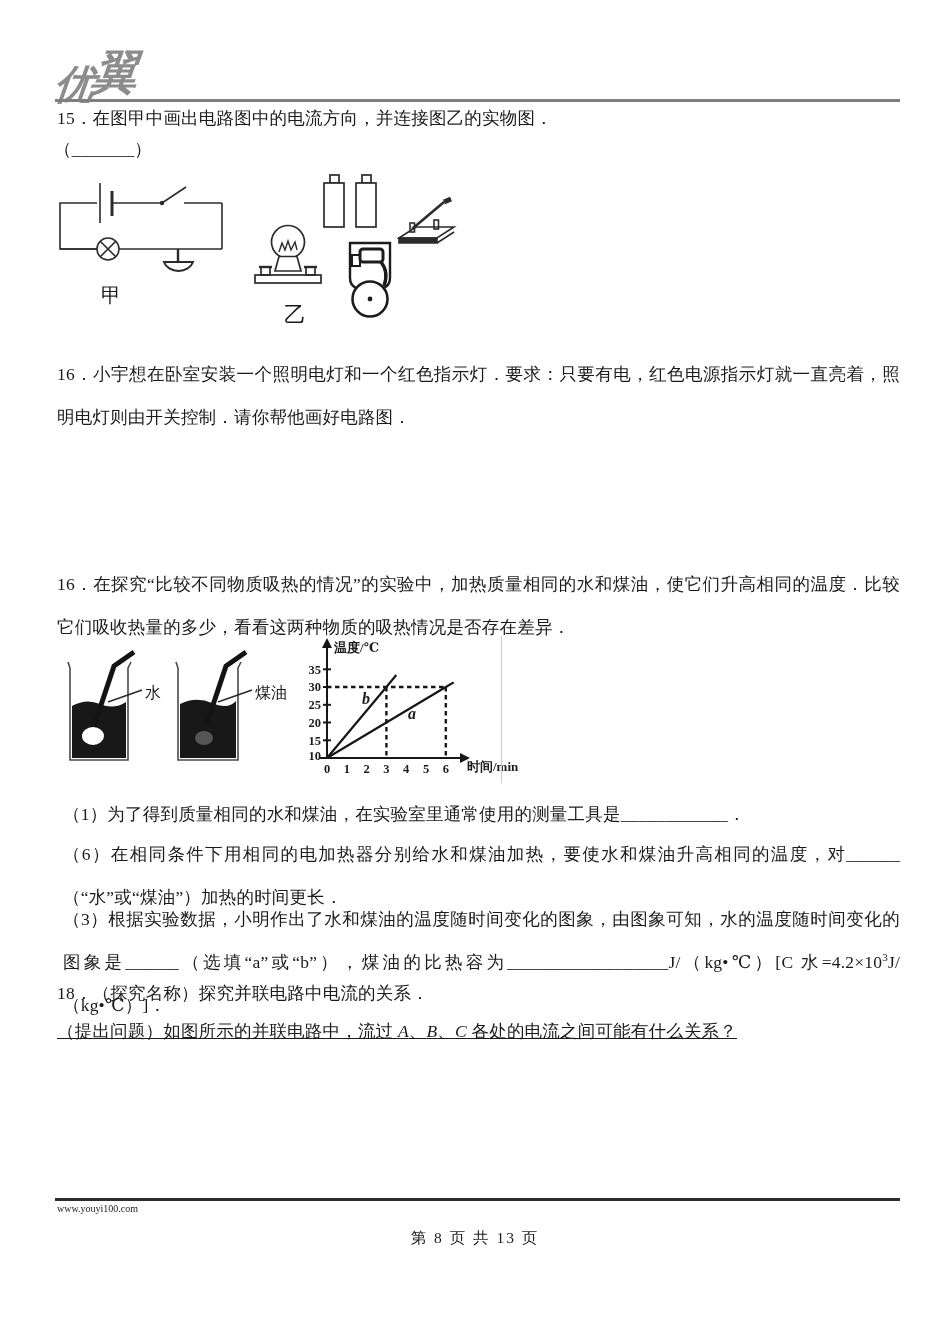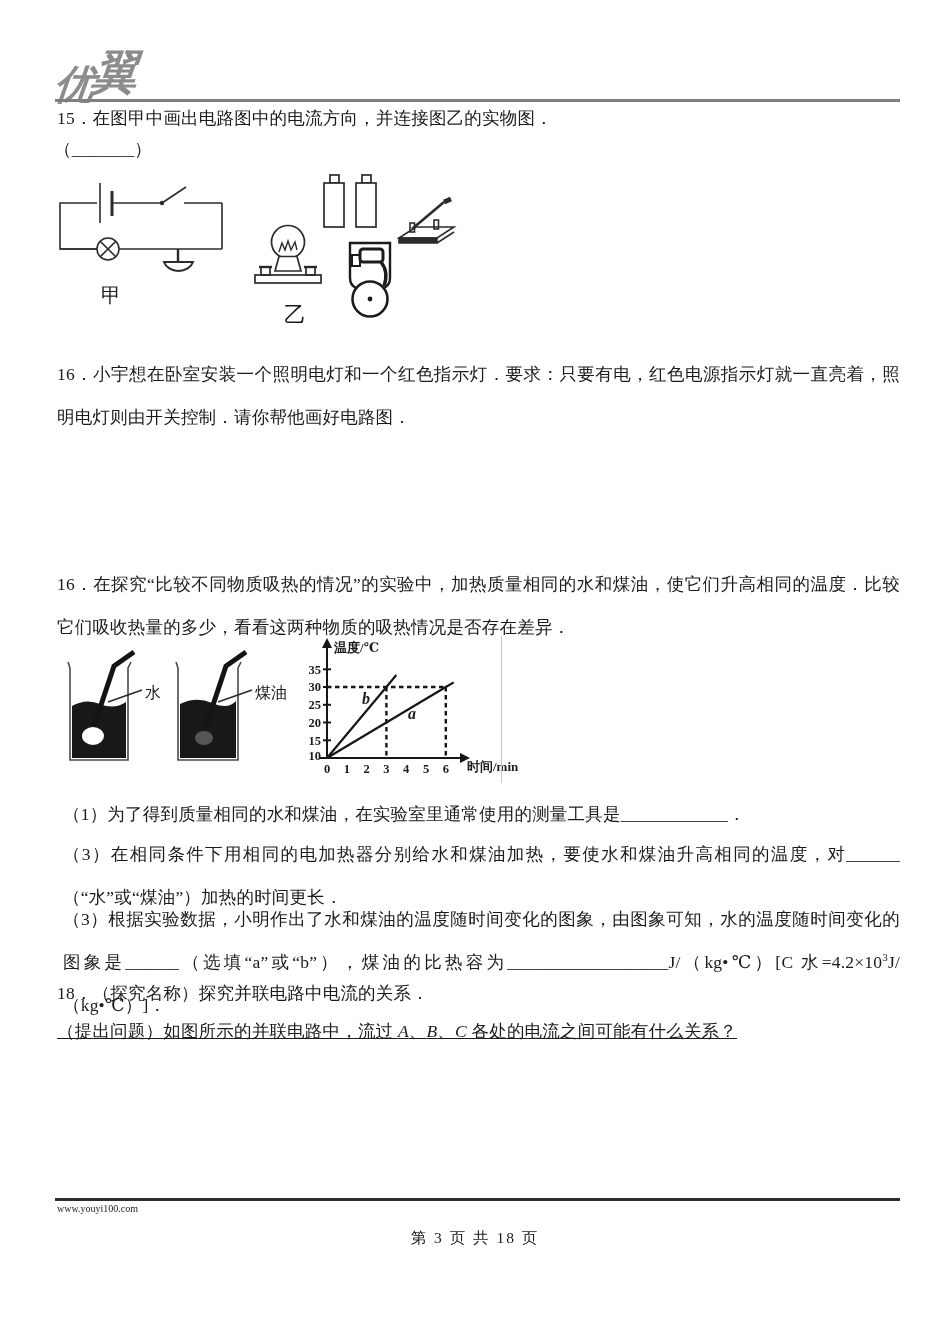--- a/index.html
+++ b/index.html
@@ -174,23 +174,23 @@
       <text class="chart-ticklabel" x="102.2" y="135" text-anchor="middle">4</text>
       <text class="chart-ticklabel" x="122" y="135" text-anchor="middle">5</text>
       <text class="chart-ticklabel" x="141.8" y="135" text-anchor="middle">6</text>
       <text class="chart-serieslabel" x="58" y="66">b</text>
       <text class="chart-serieslabel" x="104" y="81">a</text>
     </svg>
   </div>
   <div class="vline"></div>
 
   <div class="para" style="top:793px;left:63px;width:837px;">（1）为了得到质量相同的水和煤油，在实验室里通常使用的测量工具是____________．</div>
-  <div class="para" style="top:833px;left:63px;width:837px;">（3）在相同条件下用相同的电加热器分别给水和煤油加热，要使水和煤油升高相同的温度，对______ （“水”或“煤油”）加热的时间更长．</div>
+  <div class="para" style="top:833px;left:63px;width:837px;">（6）在相同条件下用相同的电加热器分别给水和煤油加热，要使水和煤油升高相同的温度，对______ （“水”或“煤油”）加热的时间更长．</div>
   <div class="para" style="top:898px;left:63px;width:837px;"><span>（3）根据实验数据，小明作出了水和煤油的温度随时间变化的图象，由图象可知，水的温度随时间变化的图象是______（选填“a”或“b”），煤油的比热容为__________________J/（kg•℃）[C 水=4.2×10</span><sup>3</sup><span>J/（kg•℃）]．</span></div>
 
   <div class="para single" style="top:972px;">18．（探究名称）探究并联电路中电流的关系．</div>
   <div class="para single" style="top:1010px;text-decoration:underline;"><span>（提出问题）如图所示的并联电路中，流过 </span><i>A</i><span>、</span><i>B</i><span>、</span><i>C</i><span> 各处的电流之间可能有什么关系？</span></div>
 
   <div class="hr-footer"></div>
   <div class="footer-site">www.youyi100.com</div>
-  <div class="footer-page">第 3 页 共 18 页</div>
+  <div class="footer-page">第 8 页 共 13 页</div>
 
 </div>
 
 </body></html>

